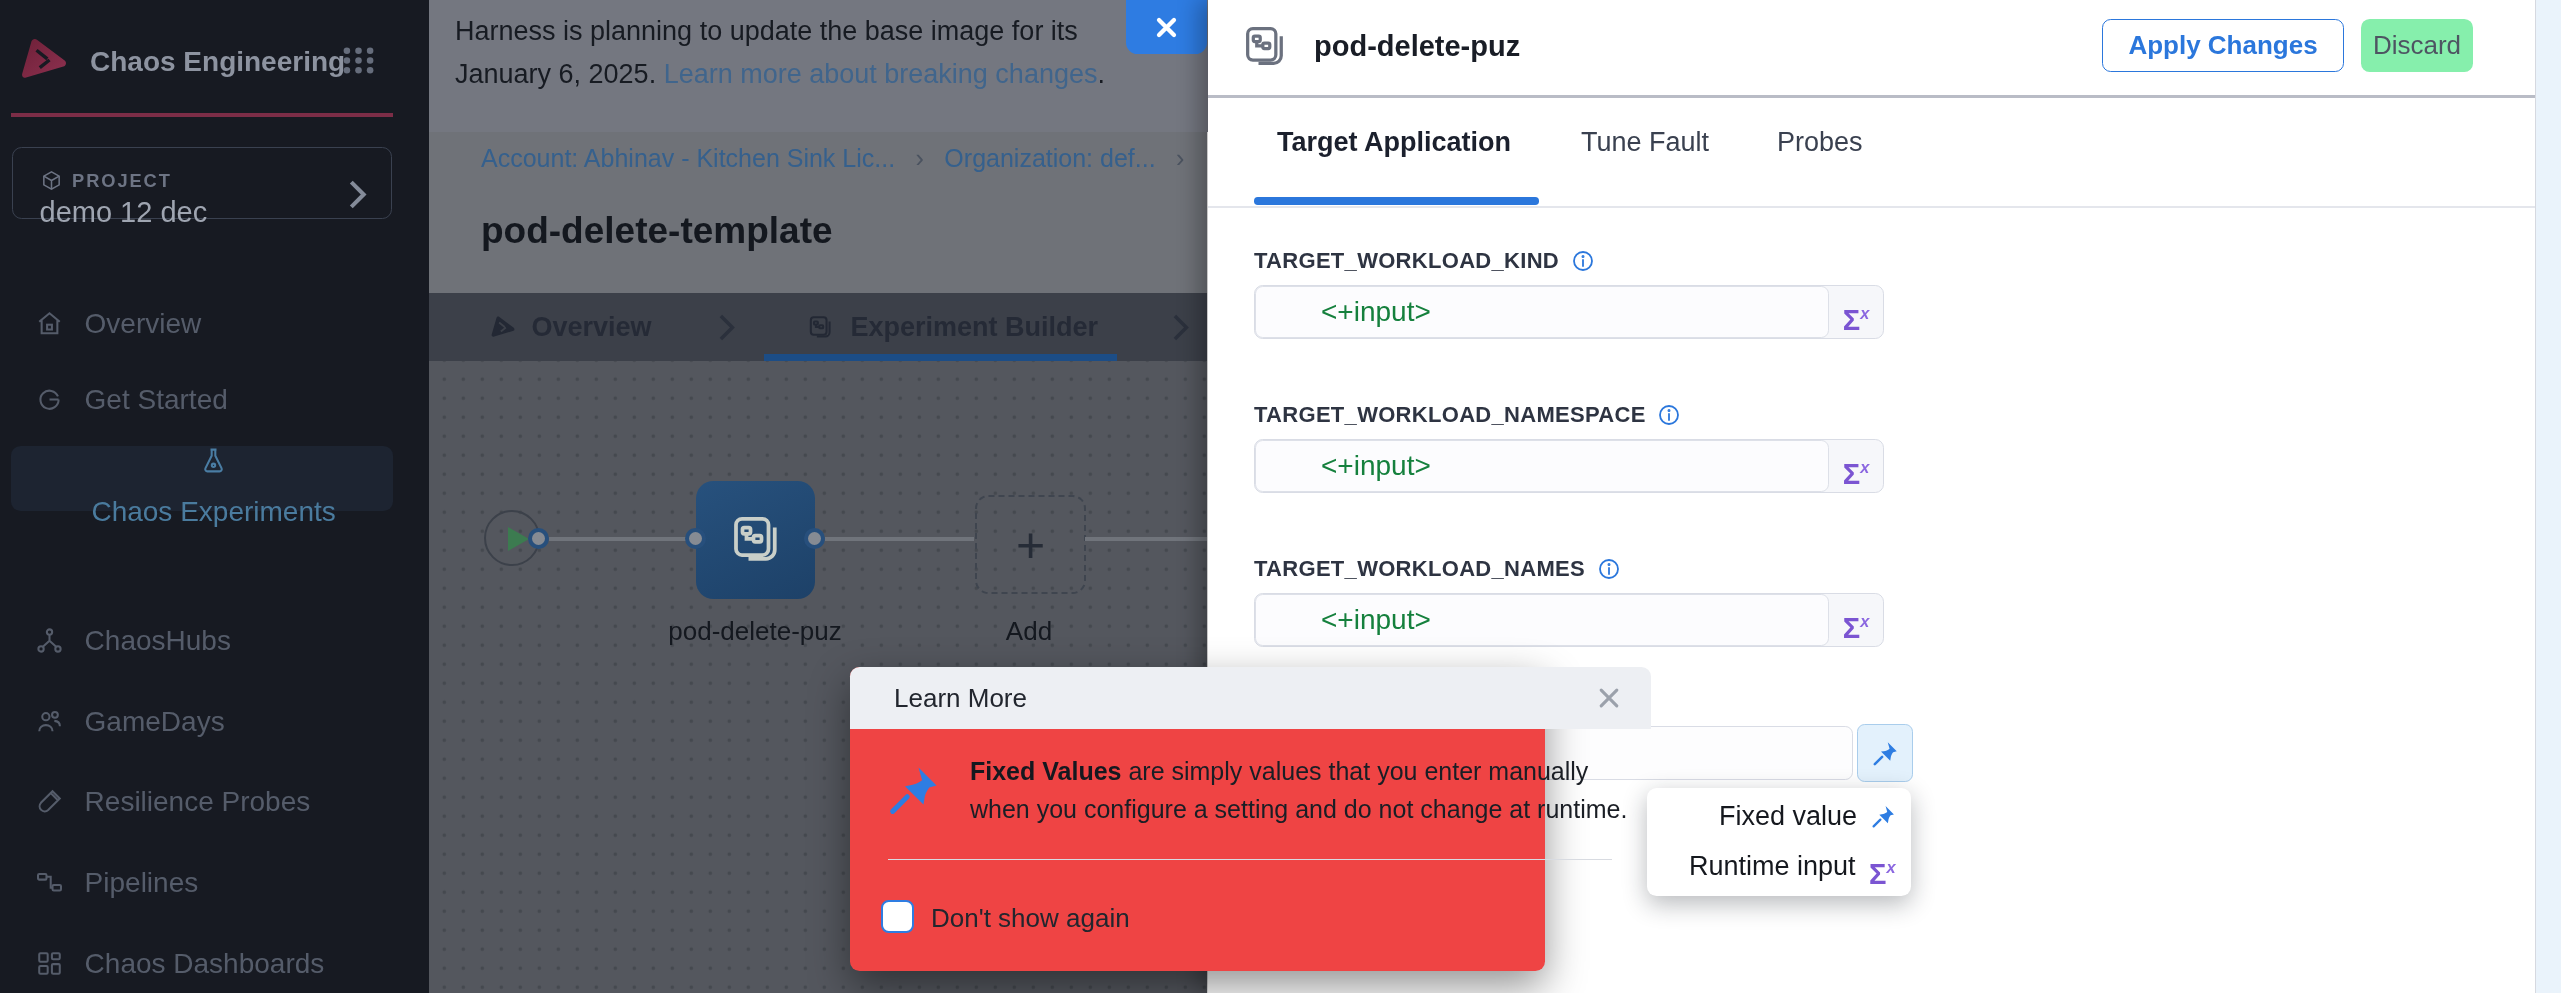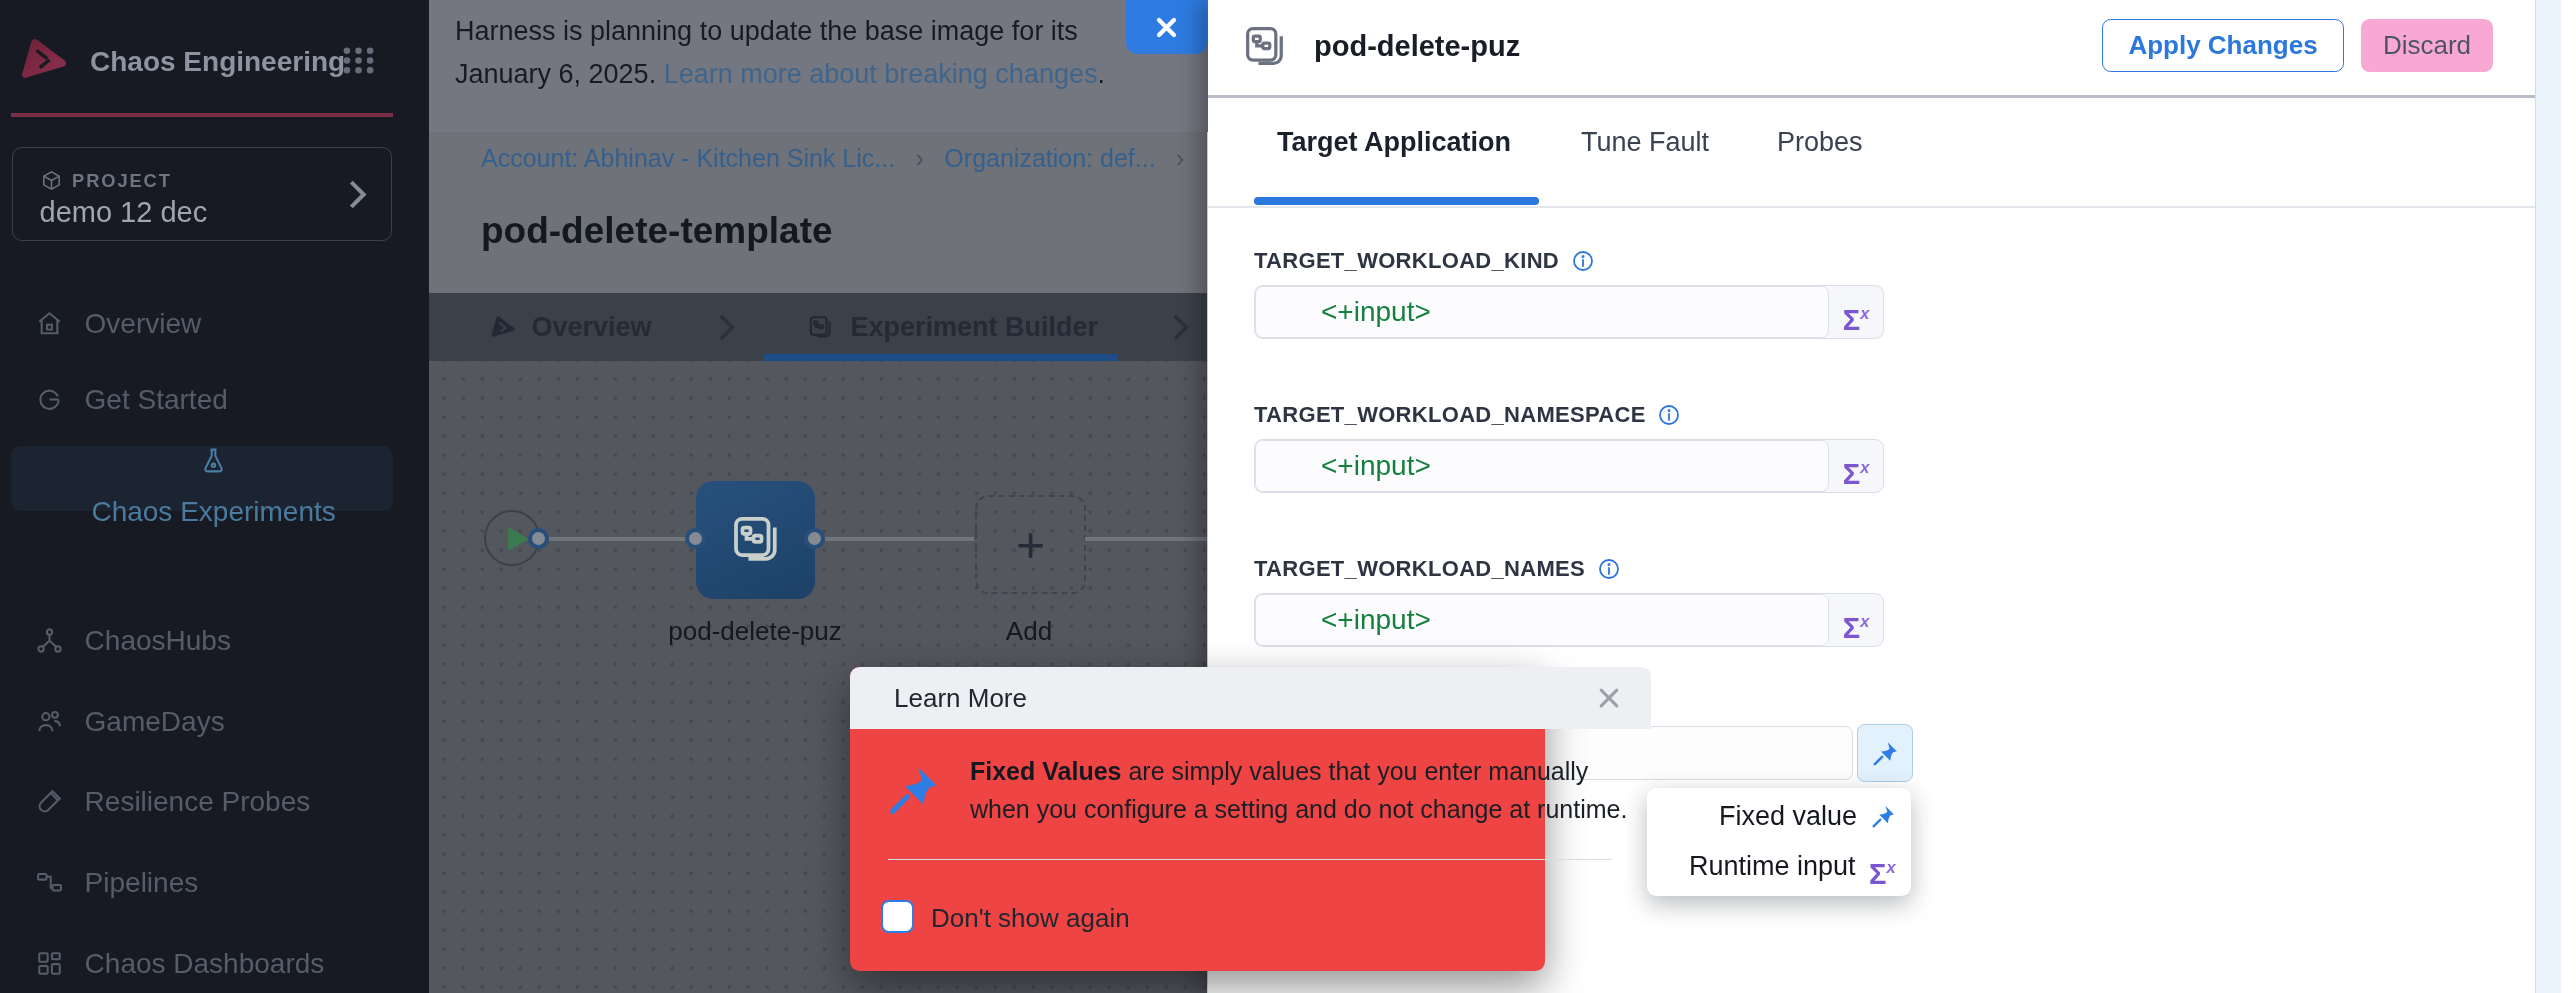--- a/index.html
+++ b/index.html
@@ -6,21 +6,21 @@
   html,body { width:2576px; height:993px; overflow:hidden; background:#fff;
               font-family:"Liberation Sans", sans-serif; }
   #app { position:relative; width:2576px; height:993px; }
 
   
   .sidebar { position:absolute; left:0; top:0; width:429px; height:993px; background:#171a22; z-index:1; }
   .side-logo { position:absolute; left:17.3px; top:33px; width:52px; height:54px; }
   .app-title { position:absolute; left:90px; top:46px; font-size:28px; font-weight:bold; color:#8d93a0; }
   .grid-icon { position:absolute; left:342px; top:46px; width:33px; height:29px; }
   .side-rule { position:absolute; left:10.6px; top:113px; width:382px; height:3.8px; background:#7c2d47; }
-  .project-card { position:absolute; left:11.5px; top:147px; width:380px; height:94px;
+  .project-card { position:absolute; left:11.5px; top:147px; width:380px; height:72px;
                   border:1.4px solid #3a4150; border-radius:9.6px; }
   .project-label-row { position:absolute; left:27px; top:21px; display:flex; align-items:center; gap:9.6px; }
   .project-label { font-size:18.3px; font-weight:bold; letter-spacing:1.9px; color:#6d7484; }
   .project-name { position:absolute; left:27px; top:48px; font-size:29px; color:#9fa5b1; }
   .project-chevron { position:absolute; right:23px; top:31px; }
   .nav-item { position:absolute; left:10.6px; width:382px; height:65px; border-radius:9.6px;
               display:flex; align-items:center; gap:21px; padding-left:24px;
               color:#555c6a; font-size:28px; }
   .nav-item.active { background:#1d2431; color:#4a7b9e;flex-direction:column; }
   .nav-item svg { flex:0 0 auto; }
@@ -63,21 +63,21 @@
   .node-label { position:absolute; top:255px; transform:translateX(-50%); font-size:26px; color:#14181f; }
 
   
   .panel { position:absolute; left:1208px; top:0; width:1368px; height:993px; background:#fff;
            box-shadow:-9.6px 0 21px rgba(0,0,0,0.28); z-index:10; }
   .panel-head-icon { position:absolute; left:31px; top:21px; }
   .panel-title { position:absolute; left:106px; top:30px; font-size:29px; font-weight:bold; color:#191d26; }
   .btn-apply { position:absolute; left:894px; top:19px; width:242px; height:53px; background:#fff;
                border:1.9px solid #2b77dc; border-radius:8.7px; color:#2b77dc; font-size:26px; font-weight:600;
                display:flex; align-items:center; justify-content:center; font-family:inherit; }
-  .btn-discard { position:absolute; left:1153px; top:19px; width:132px; height:53px; background:#f9a8d4;
+  .btn-discard { position:absolute; left:1153px; top:19px; width:112px; height:53px; background:#86efac;
                  border:none; border-radius:8.7px; color:#4e5462; font-size:26px;
                  display:flex; align-items:center; justify-content:center; font-family:inherit; }
   .panel-divider { position:absolute; left:0; top:95px; width:1328px; height:2.9px; background:#b9bcc6; }
   .panel-tab { position:absolute; top:127px; font-size:27px; color:#3a4150; }
   .panel-tab.active { font-weight:bold; color:#1b202d; }
   .tab-underline { position:absolute; left:46px; top:197px; width:285px; height:7.7px; border-radius:3.8px; background:#2b77dc; }
   .tabs-border { position:absolute; left:0; top:206px; width:1328px; height:1.9px; background:#e4e6ec; }
   .field-label-row { position:absolute; left:46px; display:flex; align-items:center; gap:11.5px; }
   .field-label { font-size:22px; font-weight:bold; color:#2e3442; letter-spacing:0.3px; }
   .input-wrap { position:absolute; left:46px; width:630px; height:54px; background:#f6f7fa;

